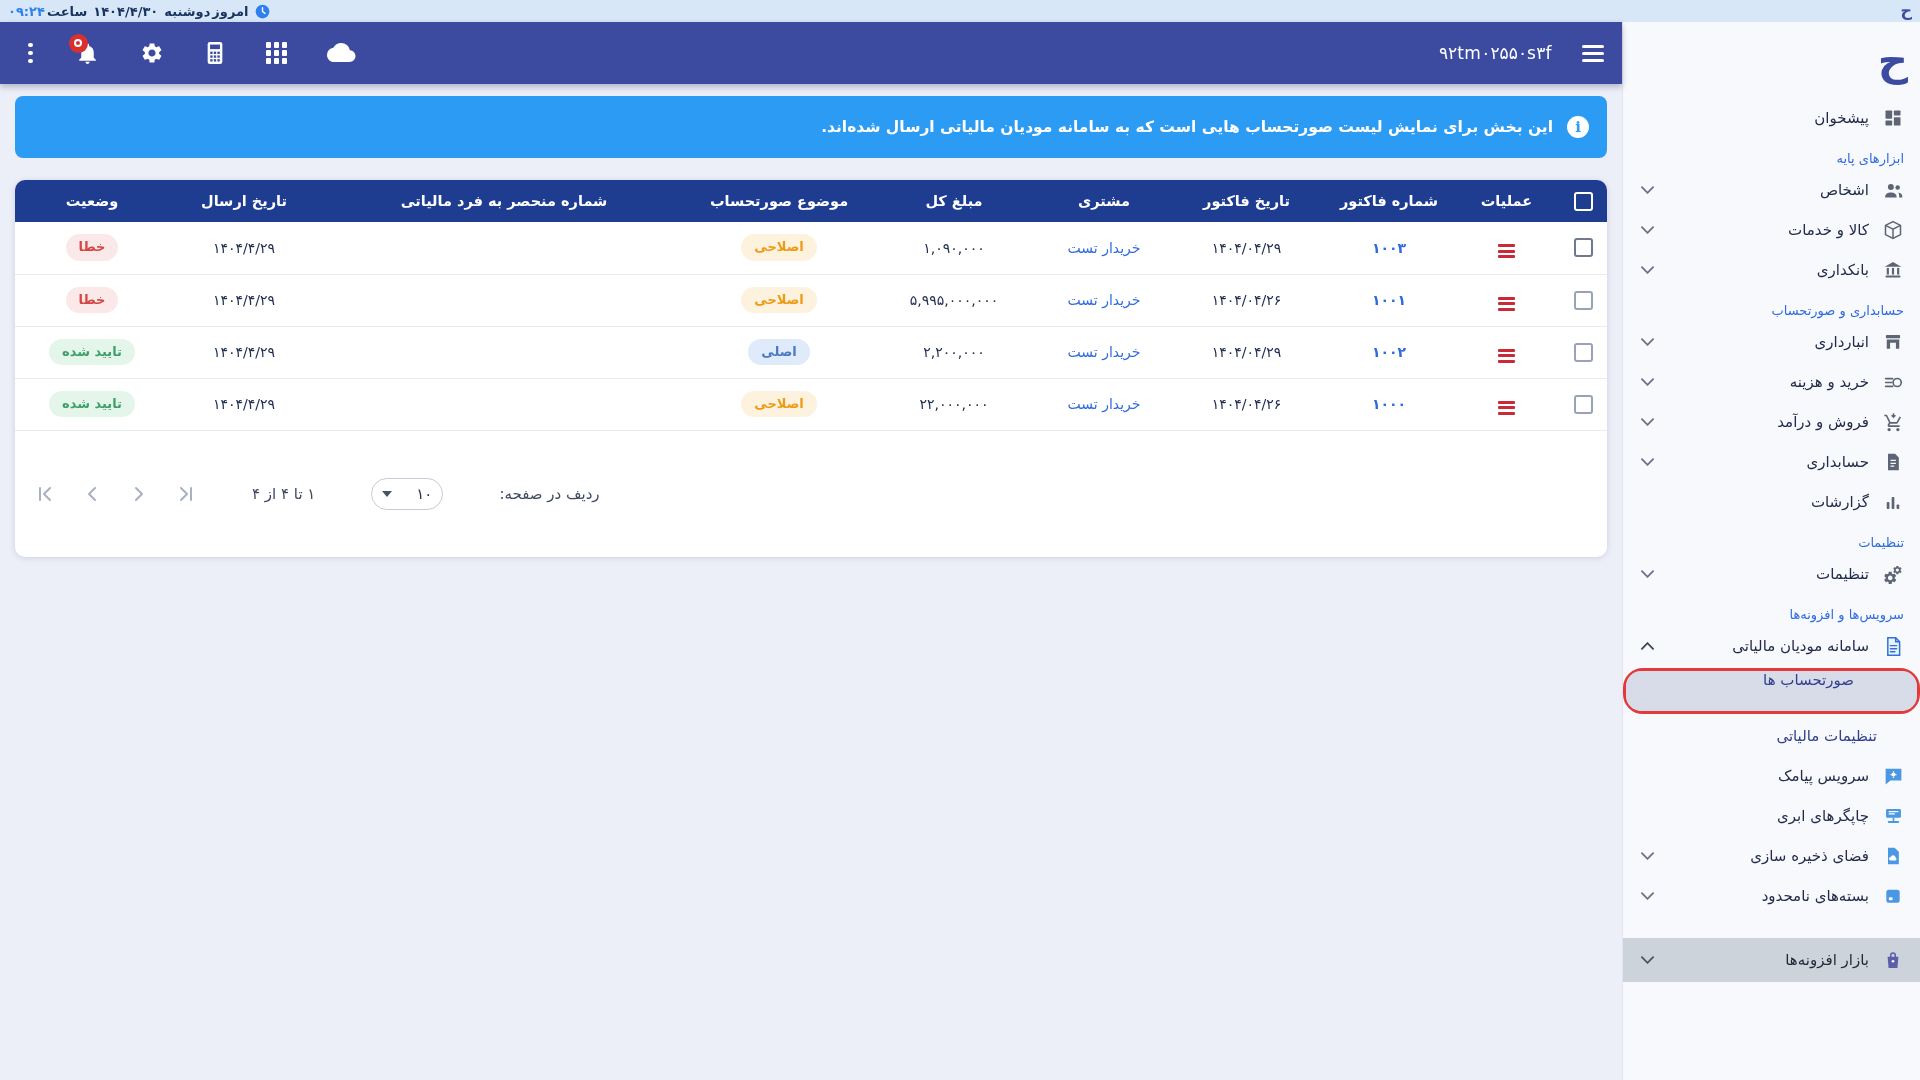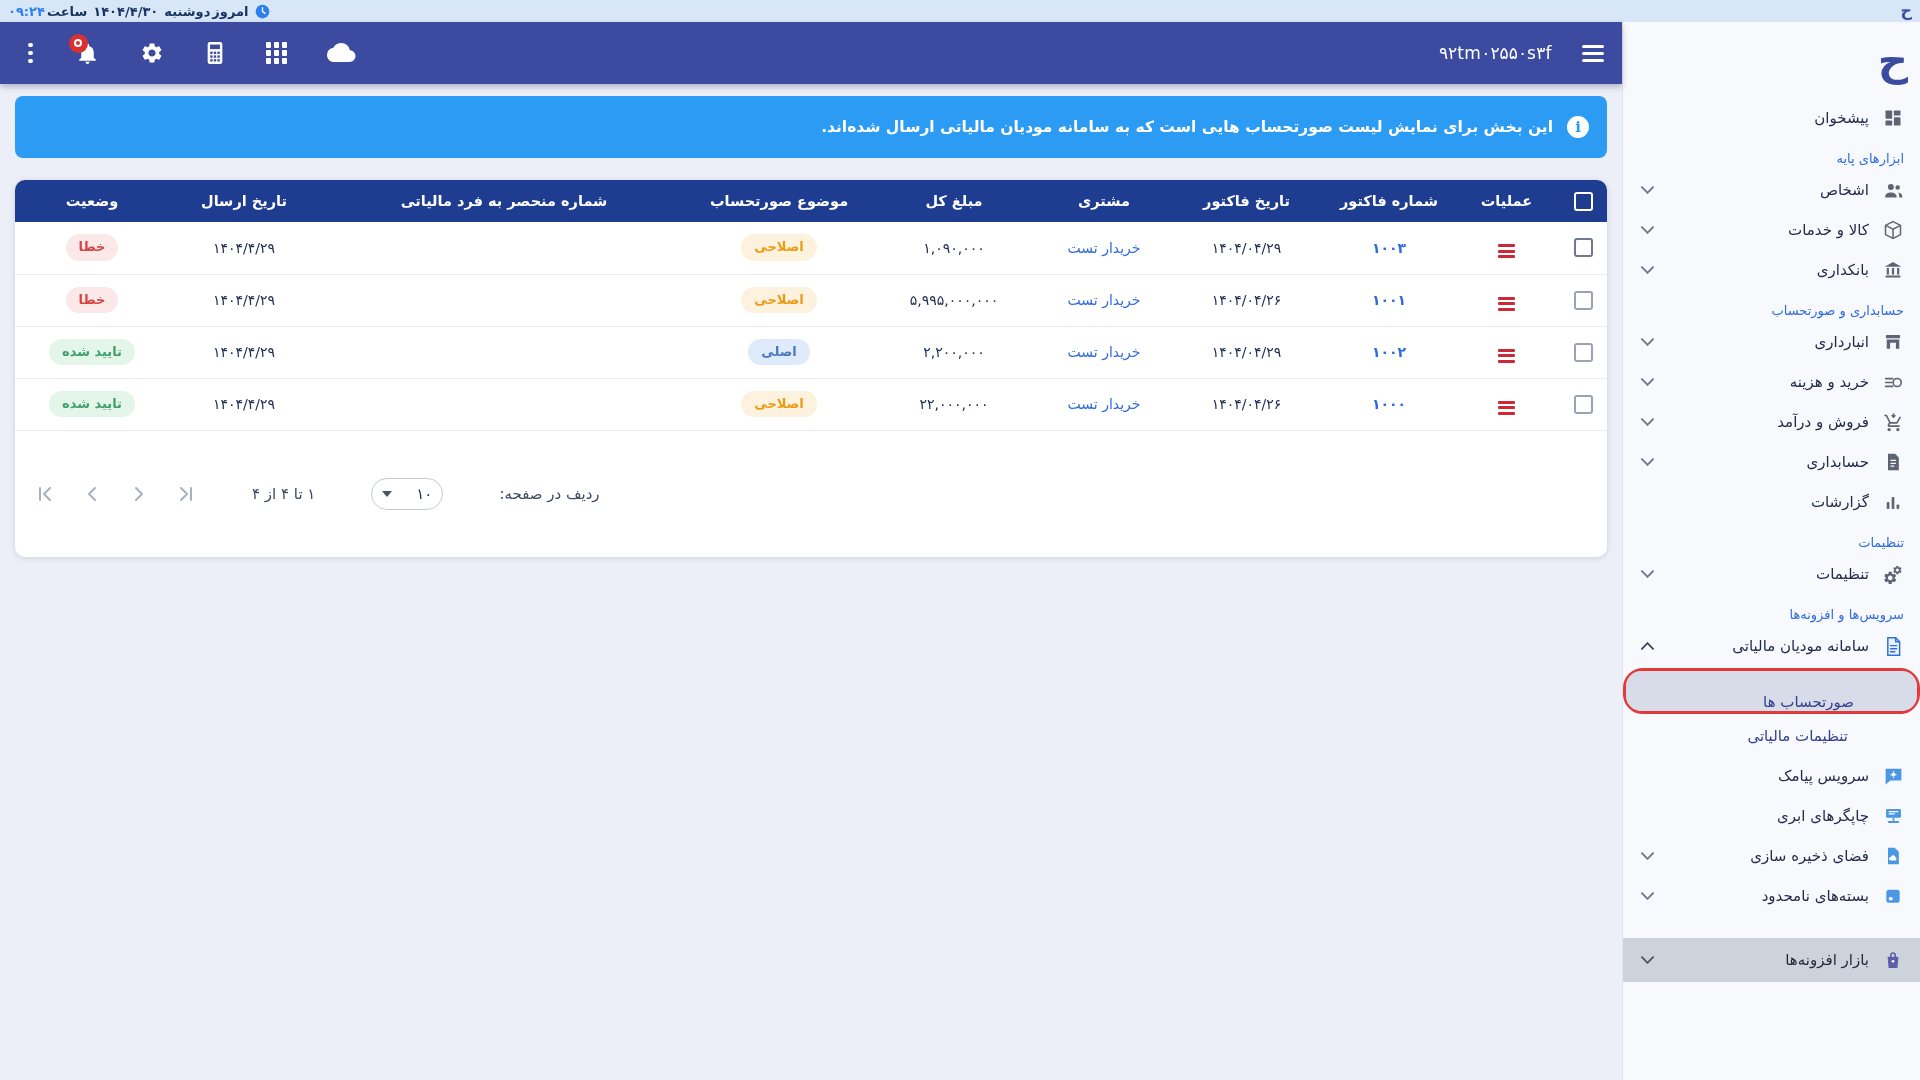--- a/index.html
+++ b/index.html
@@ -18,23 +18,23 @@
   .bodyrow{flex:1;display:flex;min-height:0}
 
   
   .sidebar{width:298px;flex:0 0 auto;background:#f8f9fd;border-left:1px solid #e2e5f0;display:flex;flex-direction:column;overflow:hidden}
   .sb-logo{height:76px;display:flex;align-items:center;padding-right:12px;font-size:42px;font-weight:bold;color:#3c4b9f}
   .s-item{display:flex;align-items:center;height:40px;padding:0 16px 0 18px;gap:13px;font-size:15px;color:#222c4a;font-weight:500;cursor:pointer}
   .s-item .s-label{flex:1;white-space:nowrap;overflow:hidden}
   .s-icon{width:22px;height:22px;display:flex;align-items:center;justify-content:center;flex:0 0 auto}
   .s-chev{flex:0 0 auto;display:flex;align-items:center}
   .s-section{height:32px;display:flex;align-items:flex-end;padding:0 16px 4px;color:#2f6bdf;font-size:13px;font-weight:500}
-  .s-sub{padding-right:72px;color:#32418f}
+  .s-sub{padding-right:43px;color:#32418f}
   .s-sel-wrap{border:3px solid #e23a3a;border-radius:20px;margin:2px 0;cursor:pointer}
-  .s-sel{background:#d8dbe8;border-radius:15px;height:40px;display:flex;align-items:flex-end;padding-right:63px;font-size:15px;color:#32418f;font-weight:500}
+  .s-sel{background:#d8dbe8;border-radius:15px;height:40px;display:flex;align-items:flex-start;padding-right:63px;font-size:15px;color:#32418f;font-weight:500}
   .s-item.market{background:#ccd3da;height:44px;margin-top:22px;color:#1f2937}
 
   
   .maincol{flex:1;display:flex;flex-direction:column;min-width:0}
   .navbar{height:62px;background:#3c4b9f;display:flex;align-items:center;justify-content:space-between;padding:0 18px 0 26px;box-shadow:0 3px 6px rgba(20,30,80,.28);flex:0 0 auto;position:relative;z-index:3}
   .nav-right{display:flex;align-items:center;gap:30px}
   .burger{display:flex;flex-direction:column;gap:4px;cursor:pointer}
   .burger i{display:block;width:22px;height:3px;background:#fff;border-radius:2px}
   .biz-id{color:#fff;font-size:17px;letter-spacing:.5px}
   .nav-left{display:flex;align-items:center;gap:40px}

